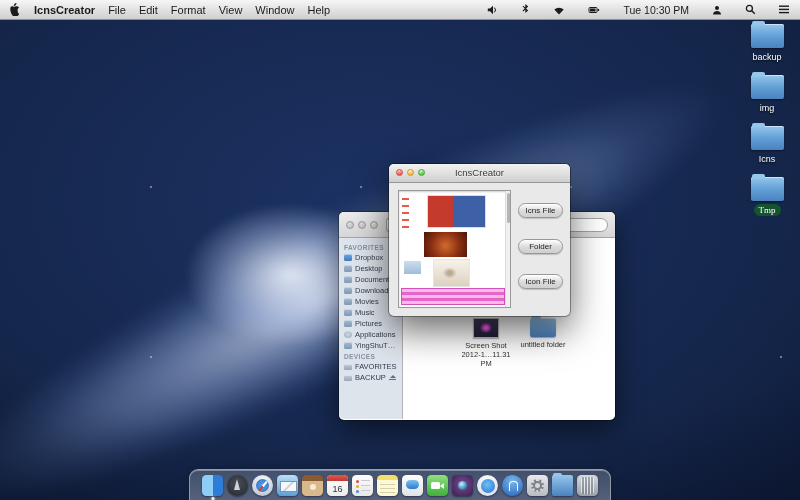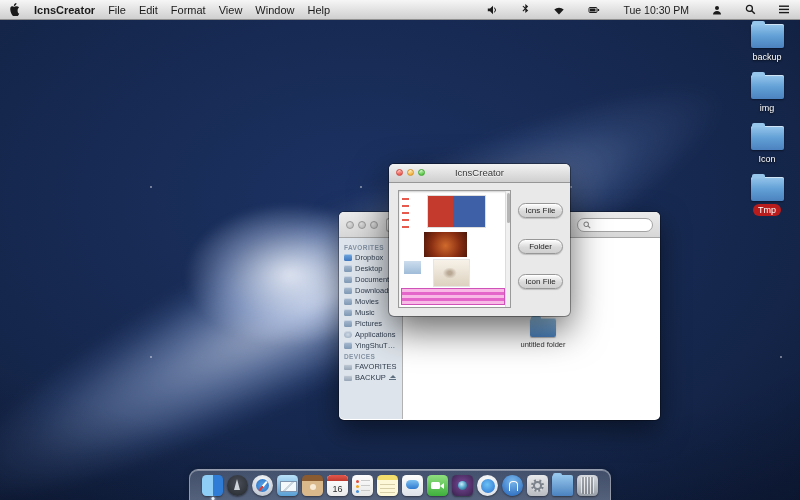--- a/index.html
+++ b/index.html
@@ -41,24 +41,24 @@
   .desktop-icons { position:absolute; top:24px; right:4px; width:58px; z-index:5;
     display:flex; flex-direction:column; align-items:center; gap:12px; }
   .desk-item { display:flex; flex-direction:column; align-items:center; gap:3px; }
   .mac-folder { width:33px; height:24px; border-radius:2px; position:relative;
     background: linear-gradient(180deg,#96c6ec 0%, #62a0d6 50%, #4b82bf 100%);
     box-shadow: inset 0 1px 0 rgba(255,255,255,0.55), 0 1px 2px rgba(0,0,0,0.45); }
   .mac-folder::before { content:""; position:absolute; top:-3px; left:1px; width:13px; height:4px;
     border-radius:2px 2px 0 0; background:#96c6ec; }
   .desk-label { font-size:9px; color:#fff; text-shadow:0 1px 2px rgba(0,0,0,0.9);
     padding:0 5px; border-radius:6px; line-height:12px; }
-  .desk-label.selected { background:#b91c1c; text-shadow:none; }
-
-  
-  .finder-window { position:absolute; left:339px; top:212px; width:321px; height:208px; z-index:50;
+  .desk-label.selected { background:#14532d; text-shadow:none;font-family:Liberation Serif, serif; }
+
+  
+  .finder-window { position:absolute; left:339px; top:212px; width:276px; height:208px; z-index:50;
     border-radius:5px; background:#fff;
     box-shadow: 0 10px 28px rgba(0,0,0,0.5), 0 0 0 1px rgba(0,0,0,0.3); }
   .fw-toolbar { height:26px; border-radius:5px 5px 0 0;
     background: linear-gradient(#ececec,#d7d7d7); border-bottom:1px solid #a6a6a6;
     display:flex; align-items:center; padding:0 7px; gap:5px; }
   .tl-group { display:flex; gap:4px; margin-right:3px; }
   .tl-dot { width:8px; height:8px; border-radius:50%;
     background: radial-gradient(circle at 35% 30%, #dedede, #b8b8b8); border:1px solid #9b9b9b; }
   .tb-btn { height:14px; border:1px solid #a3a3a3; background:linear-gradient(#fbfbfb,#dcdcdc);
     display:flex; align-items:center; justify-content:center; }
@@ -239,21 +239,21 @@
     <div class="desk-item">
       <div class="mac-folder"></div>
       <div class="desk-label">backup</div>
     </div>
     <div class="desk-item">
       <div class="mac-folder"></div>
       <div class="desk-label">img</div>
     </div>
     <div class="desk-item">
       <div class="mac-folder"></div>
-      <div class="desk-label">Icon</div>
+      <div class="desk-label">Icns</div>
     </div>
     <div class="desk-item">
       <div class="mac-folder"></div>
       <div class="desk-label selected">Tmp</div>
     </div>
   </div>
 
   <div class="finder-window">
     <div class="fw-toolbar">
       <div class="tl-group">
@@ -341,20 +341,27 @@
             <span class="sb-ico drive"></span>
             <span>FAVORITES</span>
           </div>
         <div class="sb-item">
             <span class="sb-ico drive"></span>
             <span>BACKUP</span>
             <span class="sb-eject"></span>
           </div>
       </div>
       <div class="fw-content">
+        <div class="file-item" style="left:55px;">
+          <div class="file-thumb thumb-shot"></div>
+          <div class="file-label">
+            <span>Screen Shot</span><br>
+            <span>2012-1…11.31 PM</span>
+          </div>
+        </div>
         <div class="file-item" style="left:112px;">
           <div class="file-folder"></div>
           <div class="file-label">untitled folder</div>
         </div>
       </div>
     </div>
   </div>
 
   <div class="icns-window">
     <div class="icns-titlebar">

